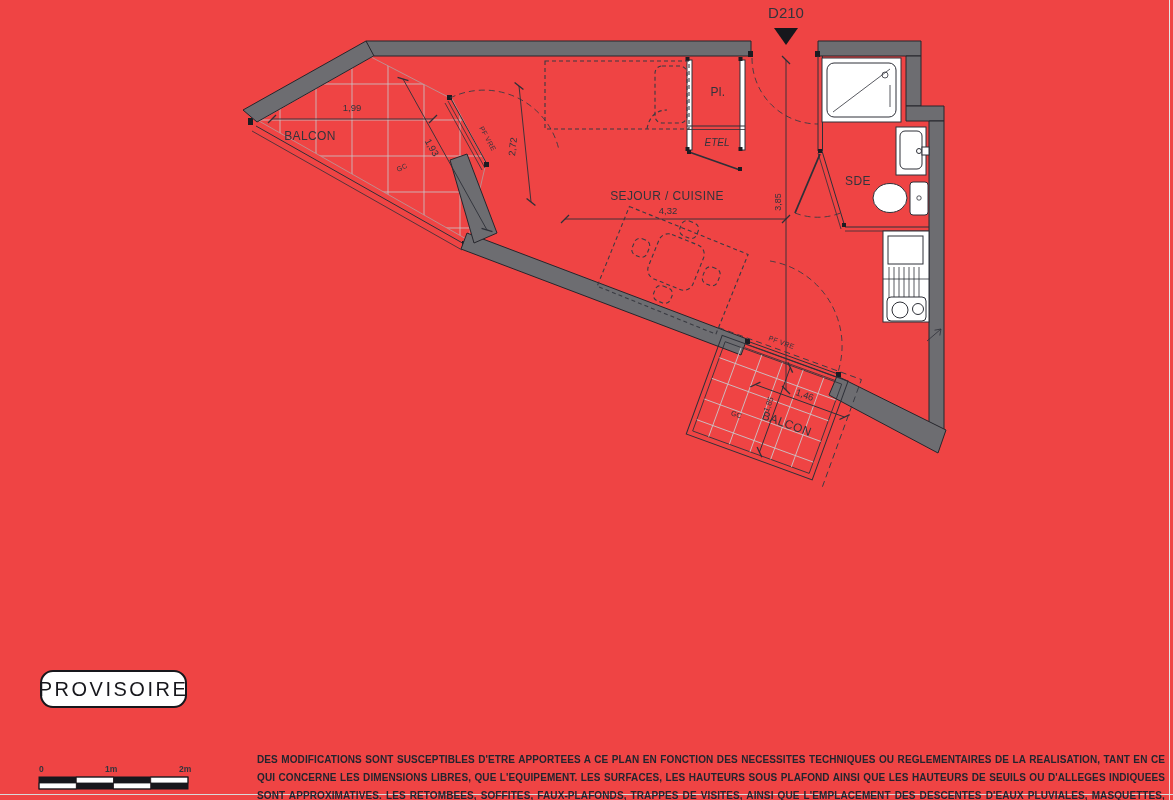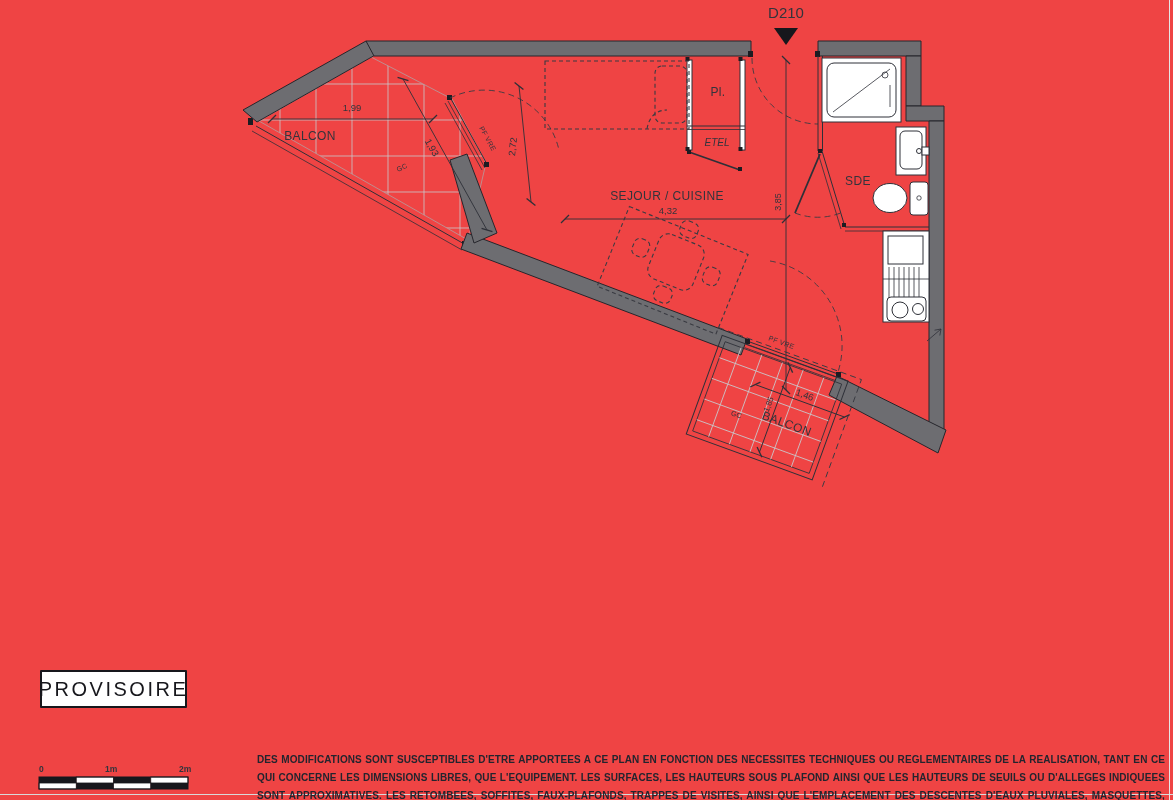--- a/index.html
+++ b/index.html
@@ -13,21 +13,21 @@
   .wall{fill:#6d6d71;stroke:#26262c;stroke-width:1;}
   .thin{stroke:#2e3038;stroke-width:1;fill:none;}
   .thin2{stroke:#2e3038;stroke-width:.8;fill:none;}
   .fixture{stroke:#2e3038;stroke-width:1;fill:#ffffff;}
   .dashf{stroke:#3a3b42;stroke-width:1.1;fill:none;stroke-dasharray:4 3;}
   .arc{stroke:#3a3b42;stroke-width:.9;fill:none;stroke-dasharray:6 4;}
   .grid{stroke:#c9c9cc;stroke-width:.8;}
   .dim{stroke:#2e3038;stroke-width:.9;}
   .post{fill:#1c1c22;}
   #stamp{position:absolute;left:40px;top:670px;width:143px;height:34px;
-         border:2.5px solid #17171c;border-radius:1px;display:flex;align-items:center;
+         border:2.5px solid #17171c;border-radius:13px;display:flex;align-items:center;
          justify-content:center;font-size:20px;letter-spacing:2.5px;color:#17171c;background:#fff;}
   #disclaimer{position:absolute;left:257px;top:751px;width:908px;font-size:10px;font-weight:700;
               color:#23242e;text-align:justify;line-height:18px;letter-spacing:.1px;}
 </style>
 </head>
 <body>
 
 <div id="page">
 
 <svg id="plan-svg" width="1173" height="800" viewBox="0 0 1173 800">

